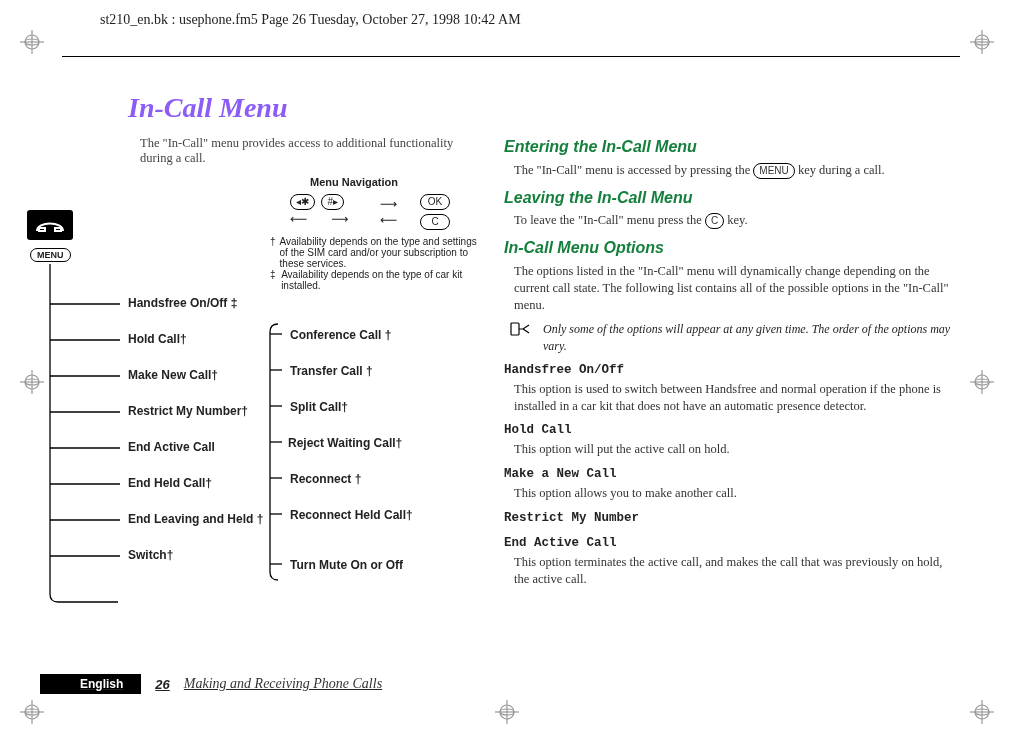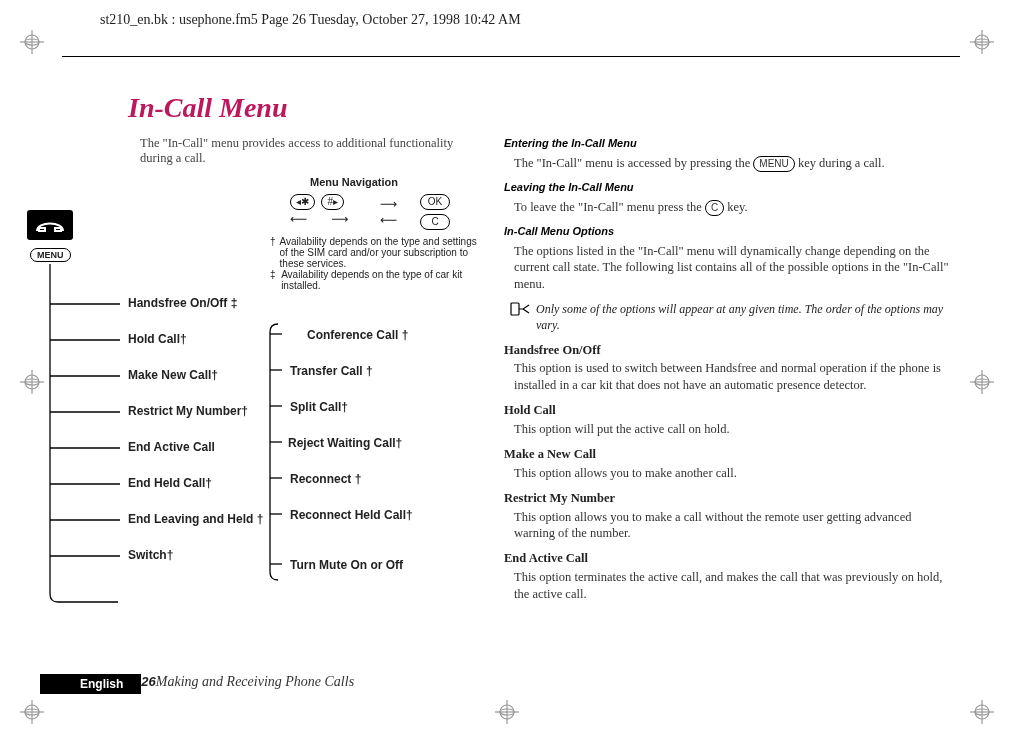--- a/index.html
+++ b/index.html
@@ -50,21 +50,21 @@
   .page {
     position: absolute;
     top: 70px; left: 80px; right: 62px; bottom: 60px;
   }
 
   .title {
     font-family: 'Times New Roman', serif;
     font-style: italic;
     font-weight: bold;
     font-size: 28px;
-    color:#be185d;
+    color:#8b5cf6;
     margin: 22px 0 12px 48px;
   }
 
   .columns {
     display: flex;
     gap: 24px;
     margin-top: 8px;
   }
   .col-left { flex: 0 0 400px; position: relative; }
   .col-right { flex: 1; font-size: 12.5px; line-height: 1.35; }
@@ -114,38 +114,38 @@
     font-family: Arial, Helvetica, sans-serif;
     font-weight: bold;
     font-size: 12px;
     white-space: nowrap;
   }
 
   .section-h {
     font-family: Arial, Helvetica, sans-serif;
     font-weight: bold;
     font-style: italic;
-    font-size: 11px;
+    font-size: 16px;
     margin: 0 0 4px 0;
-    color:#000000;
+    color:#15803d;
   }
   .subsection-h {
-    font-family: Liberation Serif, serif;
+    font-family: Liberation Mono, monospace;
     font-weight: bold;
     font-size: 12.5px;
     margin: 8px 0 2px 0;
   }
   .col-right p { margin:0 0 8px 10px; color:#333; }
-  .note-row { display:flex; gap:4px; margin:4px 0 8px 6px;}
+  .note-row { display:flex; gap:11px; margin:4px 0 8px 6px;}
   .note-icon { flex:0 0 22px; }
   .note-text { font-style:italic; font-size:12px; }
 
   .footer {
     position:absolute; left:0; bottom:0; width:100%;
-    display:flex; gap:0;
+    display:flex; align-items:center; gap:14px;text-decoration:underline;
   }
   .lang-badge {
     background:#000; color:#fff; font-family: Arial,sans-serif; font-weight:bold;
     font-size:12px; padding:3px 18px 3px 40px; margin-left:-40px;
   }
   .page-num { font-family: Arial,sans-serif; font-weight:bold; font-style:italic; font-size:13px; }
   .footer-title { font-family:'Times New Roman',serif; font-style:italic; font-size:14px; color:#333; }
 </style>
 </head>
 <body>
@@ -284,21 +284,21 @@
 
         <div class="mitem" style="top:120px; left:48px;">Handsfree On/Off ‡</div>
         <div class="mitem" style="top:156px; left:48px;">Hold Call†</div>
         <div class="mitem" style="top:192px; left:48px;">Make New Call†</div>
         <div class="mitem" style="top:228px; left:48px;">Restrict My Number†</div>
         <div class="mitem" style="top:264px; left:48px;">End Active Call</div>
         <div class="mitem" style="top:300px; left:48px;">End Held Call†</div>
         <div class="mitem" style="top:336px; left:48px;">End Leaving and Held †</div>
         <div class="mitem" style="top:372px; left:48px;">Switch†</div>
 
-        <div class="mitem" style="top:152px; left:210px;margin-left:17px;">Conference Call †</div>
+        <div class="mitem" style="top:152px; left:210px;">Conference Call †</div>
         <div class="mitem" style="top:188px; left:210px;">Transfer Call †</div>
         <div class="mitem" style="top:224px; left:210px;">Split Call†</div>
         <div class="mitem" style="top:260px; left:208px;">Reject Waiting Call†</div>
         <div class="mitem" style="top:296px; left:210px;">Reconnect †</div>
         <div class="mitem" style="top:332px; left:210px;">Reconnect Held Call†</div>
         <div class="mitem" style="top:382px; left:210px;">Turn Mute On or Off</div>
       </div>
     </div>
 
     <div class="col-right">
@@ -330,21 +330,20 @@
       <div class="subsection-h">Handsfree On/Off</div>
       <p>This option is used to switch between Handsfree and normal operation if the phone is installed in a car kit that does not have an automatic presence detector.</p>
 
       <div class="subsection-h">Hold Call</div>
       <p>This option will put the active call on hold.</p>
 
       <div class="subsection-h">Make a New Call</div>
       <p>This option allows you to make another call.</p>
 
       <div class="subsection-h">Restrict My Number</div>
-      <p>This option allows you to make a call without the remote user getting advanced warning of the number.</p>
 
       <div class="subsection-h">End Active Call</div>
       <p>This option terminates the active call, and makes the call that was previously on hold, the active call.</p>
     </div>
   </div>
 
   <div class="footer">
     <span class="lang-badge">English</span>
     <span class="page-num">26</span>
     <span class="footer-title">Making and Receiving Phone Calls</span>

